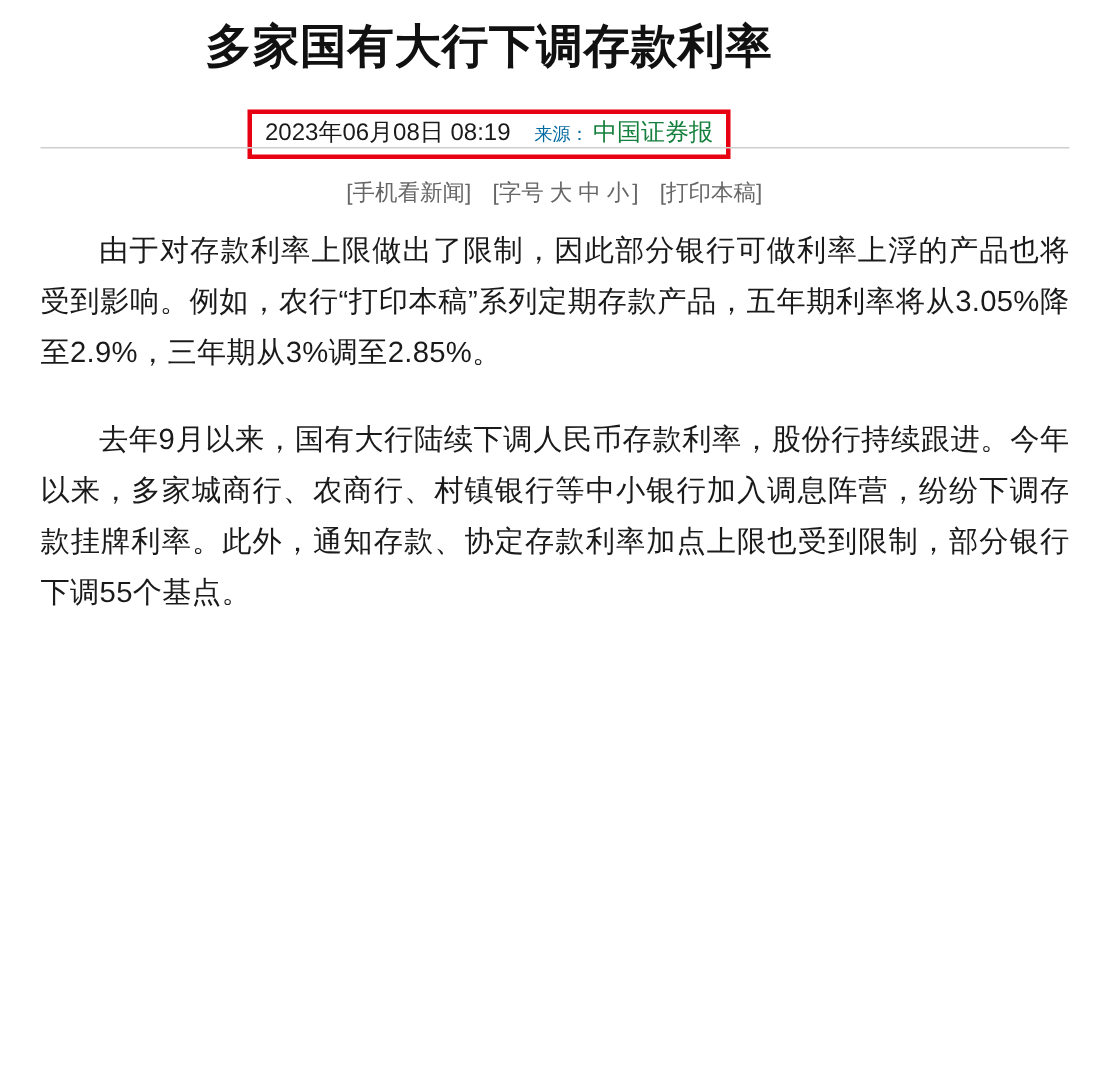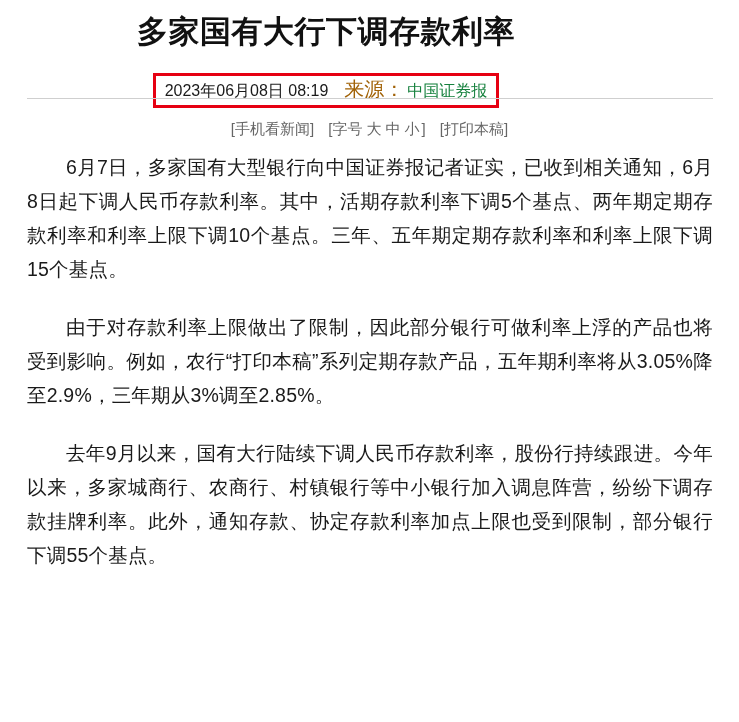--- a/index.html
+++ b/index.html
@@ -60,23 +60,23 @@
     color: #1a1a1a;
     white-space: nowrap;
   }
 
   .meta-sep {
     display: inline-block;
     width: 16px;
   }
 
   .meta-source-label {
-    font-size: 20px;
+    font-size: 12px;
     line-height: 22px;
-    color: #a16207;
+    color: #0369a1;
     white-space: nowrap;
   }
 
   .meta-source-value {
     font-size: 16px;
     line-height: 22px;
     color: #15803d;
     white-space: nowrap;
     margin-left: 3px;
   }
@@ -176,18 +176,17 @@
 
     <span class="tool-group"><span class="bracket">[</span><span class="link-text">手机看新闻</span><span class="bracket">]</span></span>
 
     <span class="tool-group"><span class="bracket">[</span><span class="fs-label">字号</span><span class="fs-opt">大</span><span class="fs-opt">中</span><span class="fs-opt">小</span><span class="bracket">]</span></span>
 
     <span class="tool-group"><span class="bracket">[</span><span class="link-text">打印本稿</span><span class="bracket">]</span></span>
 
   </div>
 
   <div class="article-body">
-    <p class="para">6月7日，多家国有大型银行向中国证券报记者证实，已收到相关通知，6月8日起下调人民币存款利率。其中，活期存款利率下调5个基点、两年期定期存款利率和利率上限下调10个基点。三年、五年期定期存款利率和利率上限下调15个基点。</p>
     <p class="para">由于对存款利率上限做出了限制，因此部分银行可做利率上浮的产品也将受到影响。例如，农行“打印本稿”系列定期存款产品，五年期利率将从3.05%降至2.9%，三年期从3%调至2.85%。</p>
     <p class="para">去年9月以来，国有大行陆续下调人民币存款利率，股份行持续跟进。今年以来，多家城商行、农商行、村镇银行等中小银行加入调息阵营，纷纷下调存款挂牌利率。此外，通知存款、协定存款利率加点上限也受到限制，部分银行下调55个基点。</p>
   </div>
 
 </div>
 
 </body></html>

